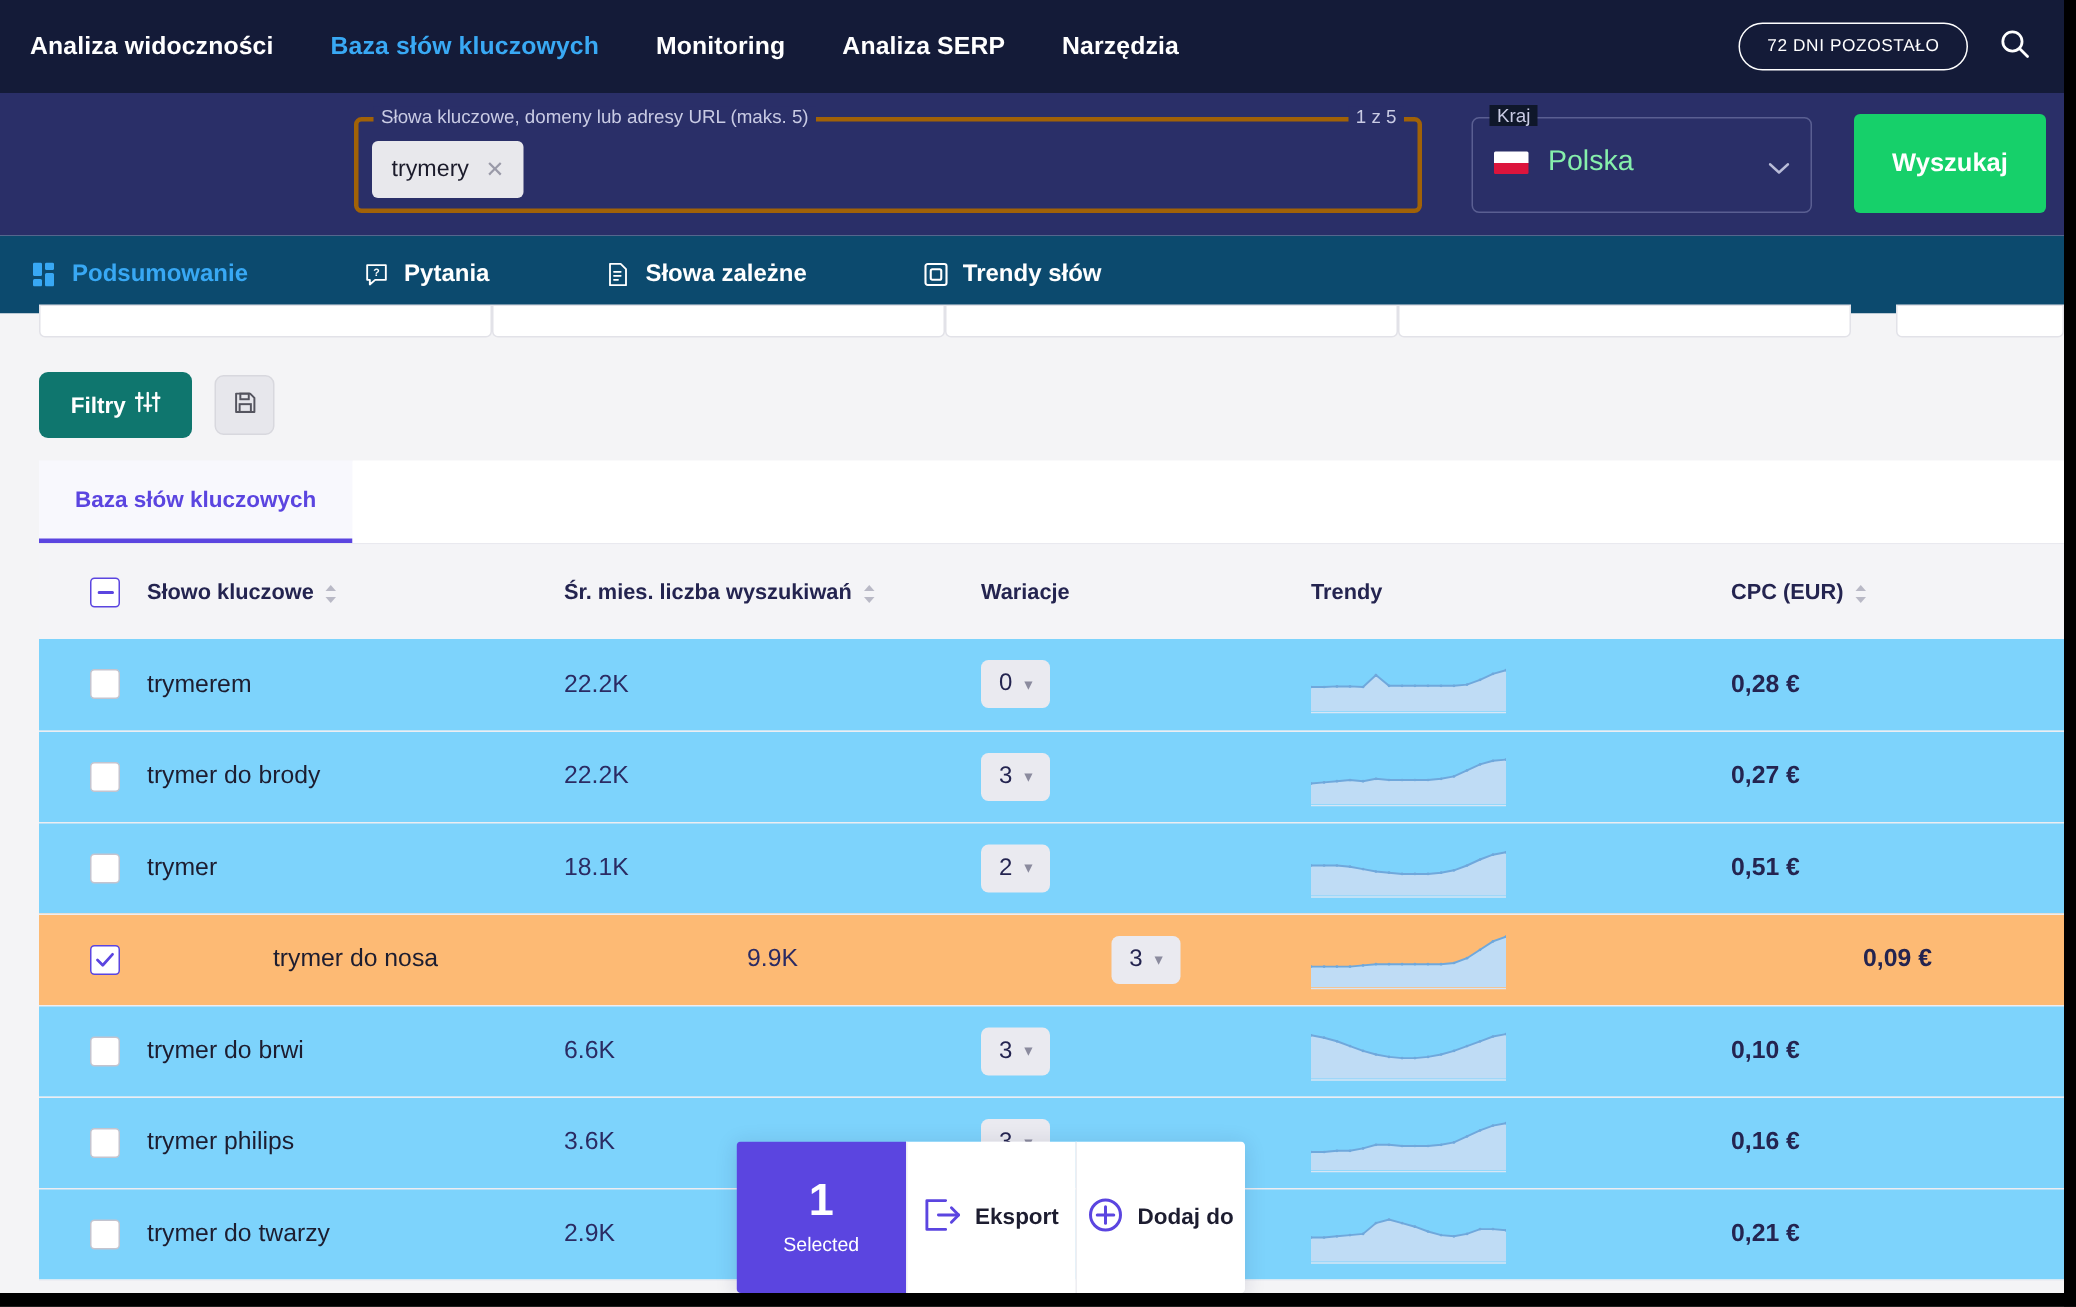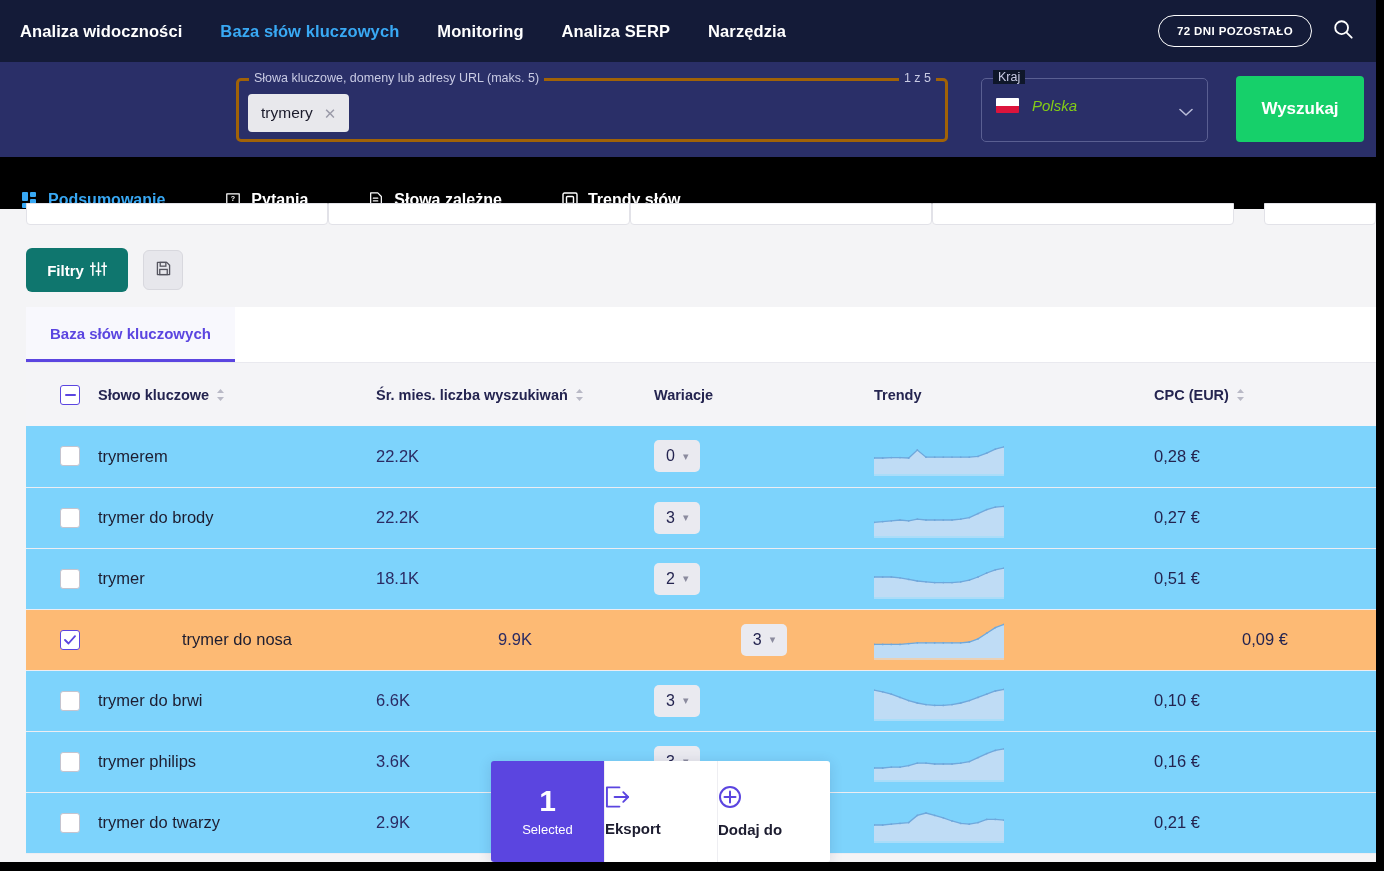--- a/index.html
+++ b/index.html
@@ -28,21 +28,21 @@
     color: #ffffff; font-size: 16.5px; font-weight: 700;
     letter-spacing: .1px; white-space: nowrap; cursor: pointer;
   }
   .topnav-link.active { color: #39a9f4; }
   .topnav-right {
     margin-left: auto; display: flex; align-items: center; gap: 20px;
     padding-right: 10px;
   }
   .trial-pill {
     border: 1.5px solid #ffffff; border-radius: 22px;
-    color: #ffffff; font-size: 11.5px; font-weight: 700;
+    color: #ffffff; font-size: 11.5px; font-weight: 400;
     letter-spacing: .4px;
     padding: 9px 18px; white-space: nowrap; cursor: pointer;
   }
   .search-ic { cursor: pointer; display: block; }
 
   
   .searchband {
     background: #2a2f68; height: 95px;
     position: relative;
   }
@@ -83,37 +83,37 @@
   }
   .country-row {
     position: absolute; left: 14px; top: 18px;
     display: flex; align-items: center; gap: 13px;
   }
   .flag-pl {
     width: 23px; height: 15px; border-radius: 1px;
     background: linear-gradient(#ffffff 0 50%, #dc143c 50% 100%);
     display: block;
   }
-  .country-name { color: #84cc16; font-size: 15px; font-style: italic; }
+  .country-name { color: #86efac; font-size: 19px; }
   .country-chev {
     position: absolute; right: 14px; top: 26px;
     color: #b9bcd8; font-size: 13px;
   }
   .btn-search {
     position: absolute; left: 1236px; top: 14px;
     width: 128px; height: 66px;
     background: #16d06a; border: none; border-radius: 4px;
     color: #ffffff; font-size: 17px; font-weight: 700;
     cursor: pointer;
   }
 
   
   .subnav {
-    background: #000000; height: 52px;
-    display: flex; align-items: flex-end; padding-left: 22px; gap: 0;
+    background: #0c4a6e; height: 52px;
+    display: flex; align-items: center; padding-left: 22px; gap: 18px;
   }
   .subnav-item {
     display: flex; align-items: center; gap: 10px;
     margin-right: 60px; cursor: pointer;
     color: #ffffff; font-size: 16px; font-weight: 700;
   }
   .subnav-item.active { color: #38a8f4; }
   .subnav-ic { display: flex; align-items: center; }
 
   
@@ -163,21 +163,21 @@
     background: #f8f8fd; cursor: pointer;
   }
   .card-tabs-rest { flex: 1; height: 55px; background: #ffffff; }
 
   table { width: 100%; border-collapse: collapse; table-layout: fixed; }
   thead tr { height: 63px; background: #f4f4f7; }
   th {
     text-align: left; color: #242450; font-size: 14.5px; font-weight: 700;
     padding: 0; vertical-align: middle;
   }
-  th .th-in { display: flex; align-items: center; gap: 7px; }
+  th .th-in { display: flex; align-items: flex-end; gap: 7px; }
   .sort-ic { display: inline-block; line-height: 0; }
   tbody tr { height: 61px; border-bottom: 1px solid #ededf2; background: #7dd3fc; }
   tbody tr.selected { background: #fdba74; text-align: center; }
   td { padding: 0; vertical-align: middle; }
 
   .col-cb   { width: 72px; padding-left: 34px; }
   .col-kw   { width: 278px; }
   .col-vol  { width: 278px; }
   .col-var  { width: 220px; }
   .col-tr   { width: 280px; }
@@ -186,21 +186,21 @@
   .cb {
     width: 20px; height: 20px; border: 1.6px solid #c4c4cf;
     border-radius: 3px; background: #ffffff; cursor: pointer;
     display: flex; align-items: center; justify-content: center;
   }
   .cb.checked { border-color: #5b45e0; }
   .cb.dash { border-color: #5b45e0; }
 
   .kw-cell { color: #1d1d30; font-size: 16.5px; }
   .vol-cell { color: #2b2b63; font-size: 16.5px; }
-  .cpc-cell { color: #242450; font-size: 16.5px; }
+  .cpc-cell { color: #242450; font-size: 16.5px; font-weight: bold; }
   .var-badge {
     display: inline-flex; align-items: center; gap: 8px;
     background: #eaeaf0; border-radius: 5px;
     height: 32px; padding: 0 12px;
     color: #242450; font-size: 16px; cursor: pointer;
   }
   .var-badge .cv { color: #8b8b9e; font-size: 11px; }
   .spark { display: block; }
 
   
@@ -212,21 +212,21 @@
   }
   .ab-count {
     width: 113px; background: #5b45e0; color: #ffffff;
     display: flex; flex-direction: column; align-items: center;
     justify-content: center; gap: 6px; cursor: default;
   }
   .ab-count .n { font-size: 30px; font-weight: 700; line-height: 1; }
   .ab-count .l { font-size: 13px; }
   .ab-btn {
     width: 113px; background: #ffffff; border-left: 1px solid #eeeef2;
-    display: flex; flex-direction: column; align-items: flex-start;
+    display: flex; align-items: center;
     justify-content: center; gap: 9px; cursor: pointer;
     color: #1d1d30; font-size: 15px; font-weight: 700;
   }
 
   
   .edge-right { position: absolute; left: 1376px; top: 0; width: 8px; height: 871px; background: #000; }
   .edge-bottom { position: absolute; left: 0; top: 862px; width: 1384px; height: 9px; background: #000; }
 </style>
 </head>
 <body>

